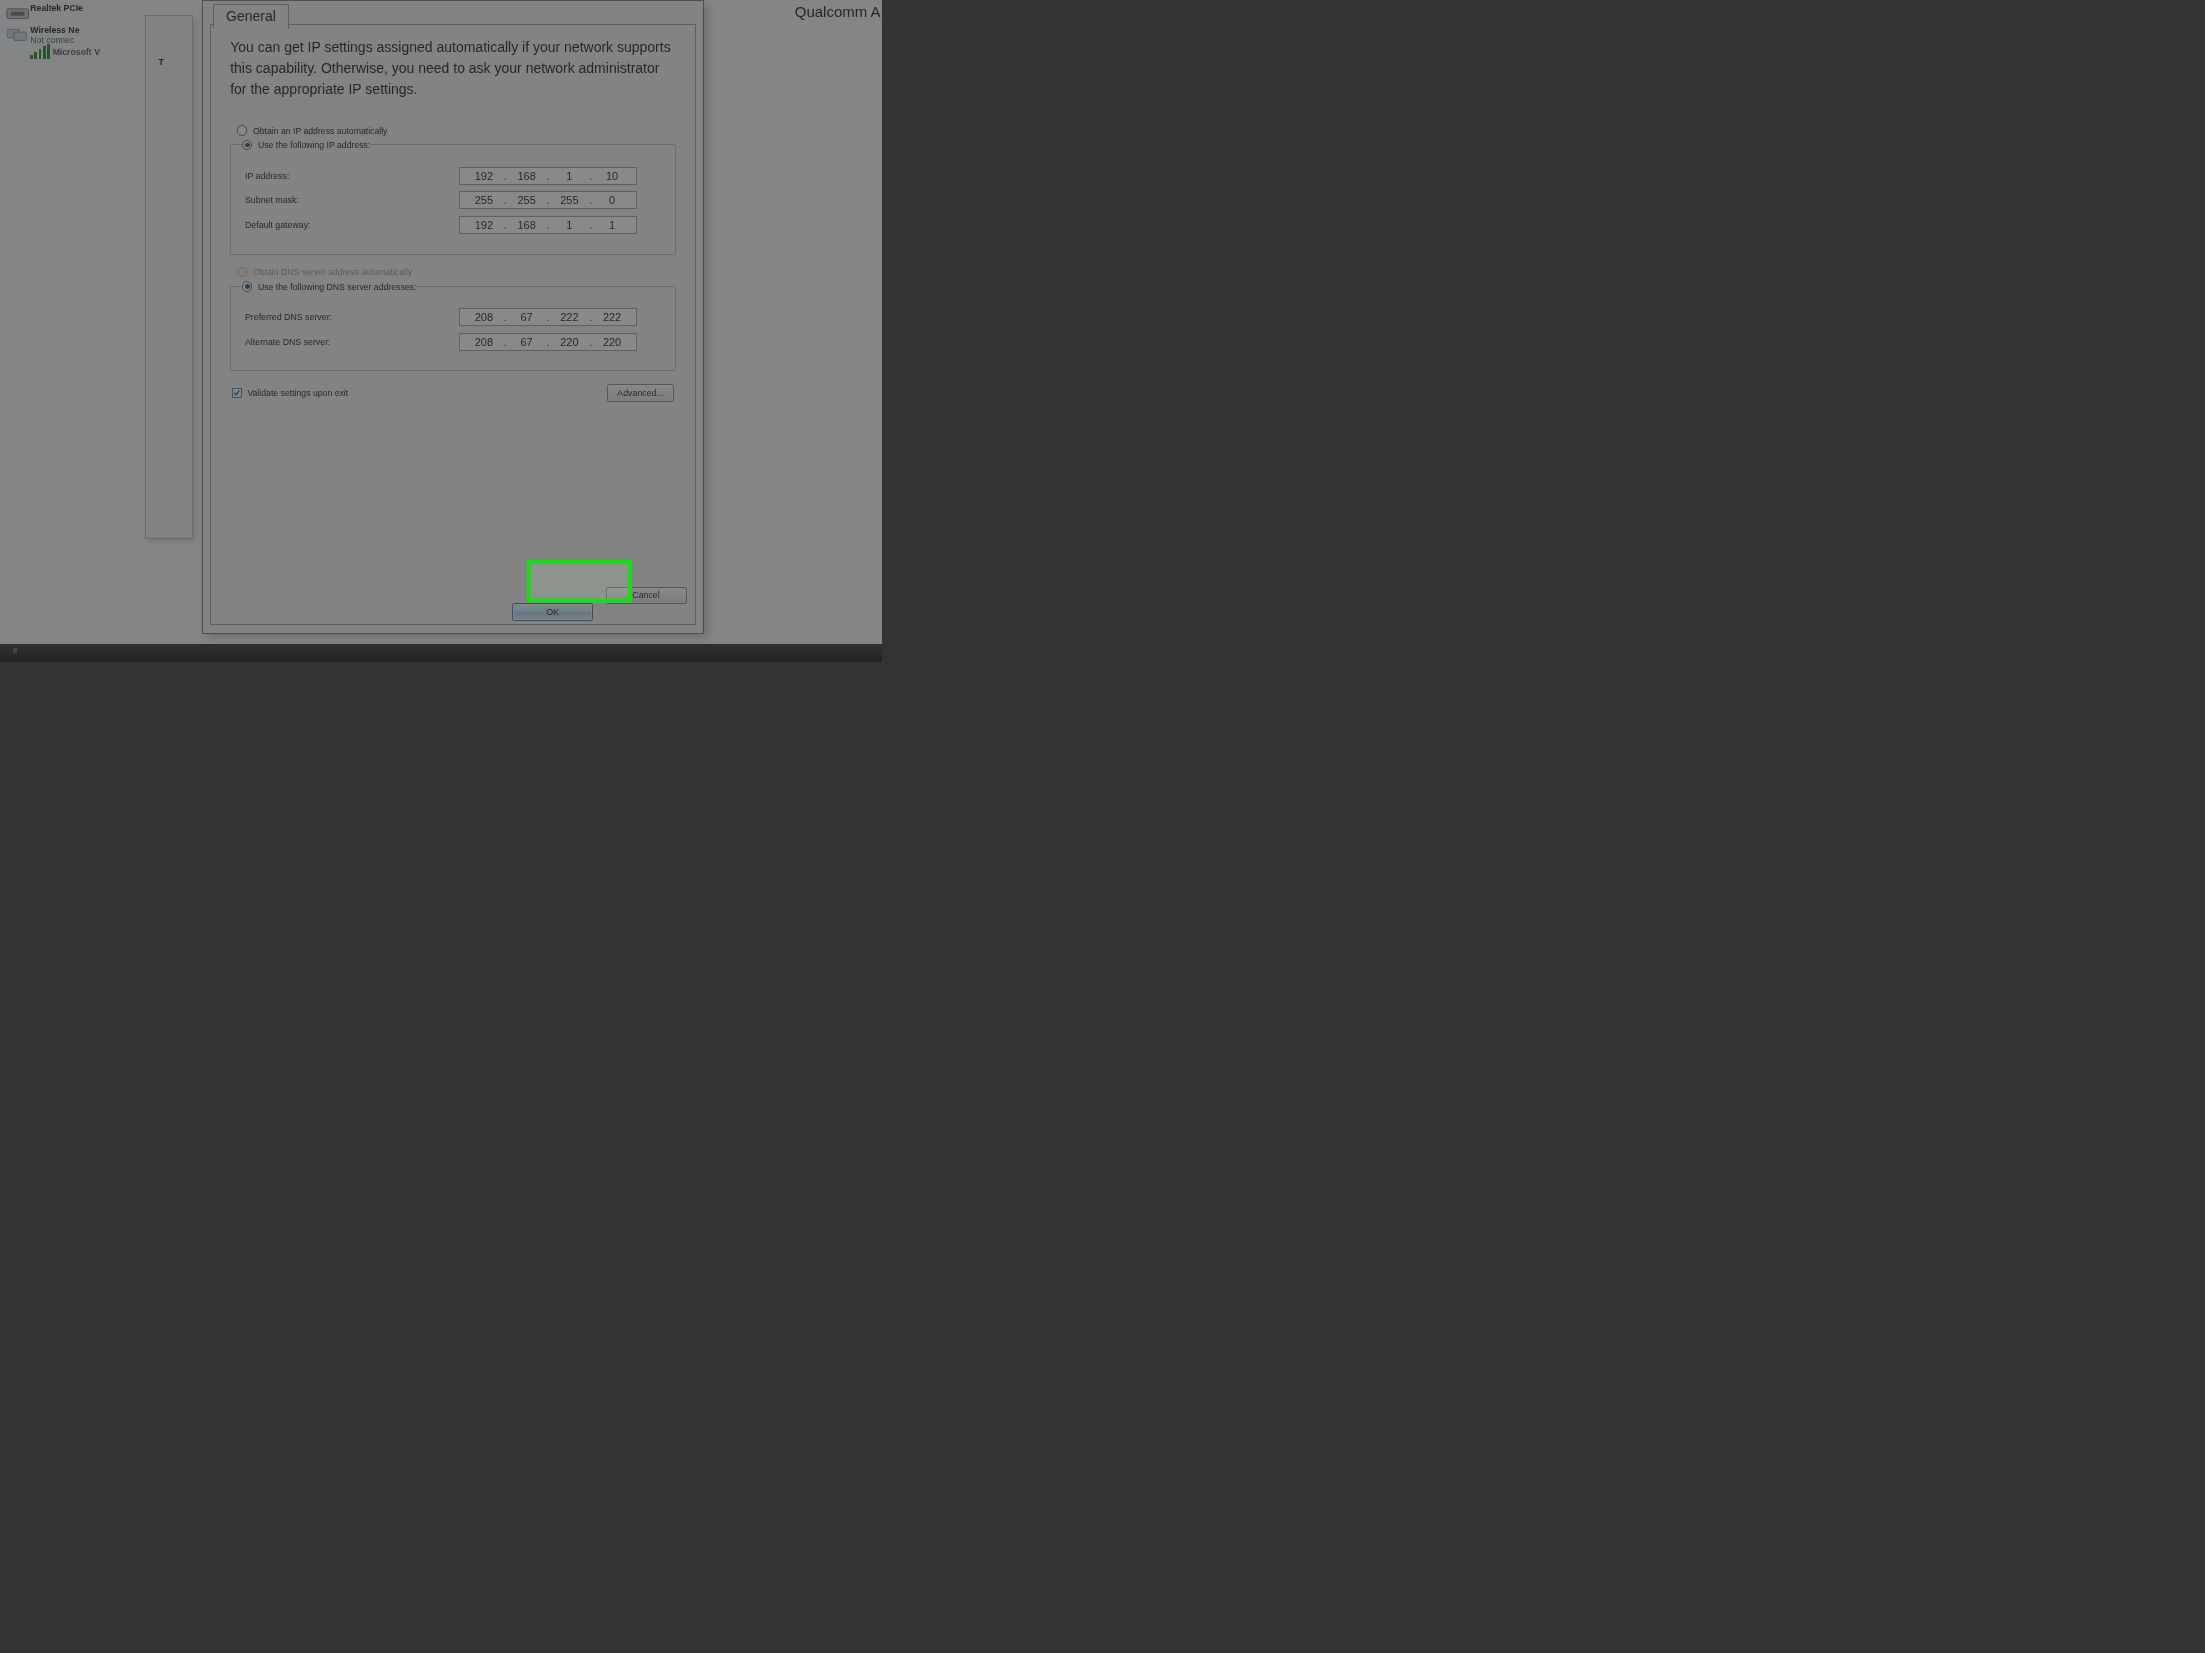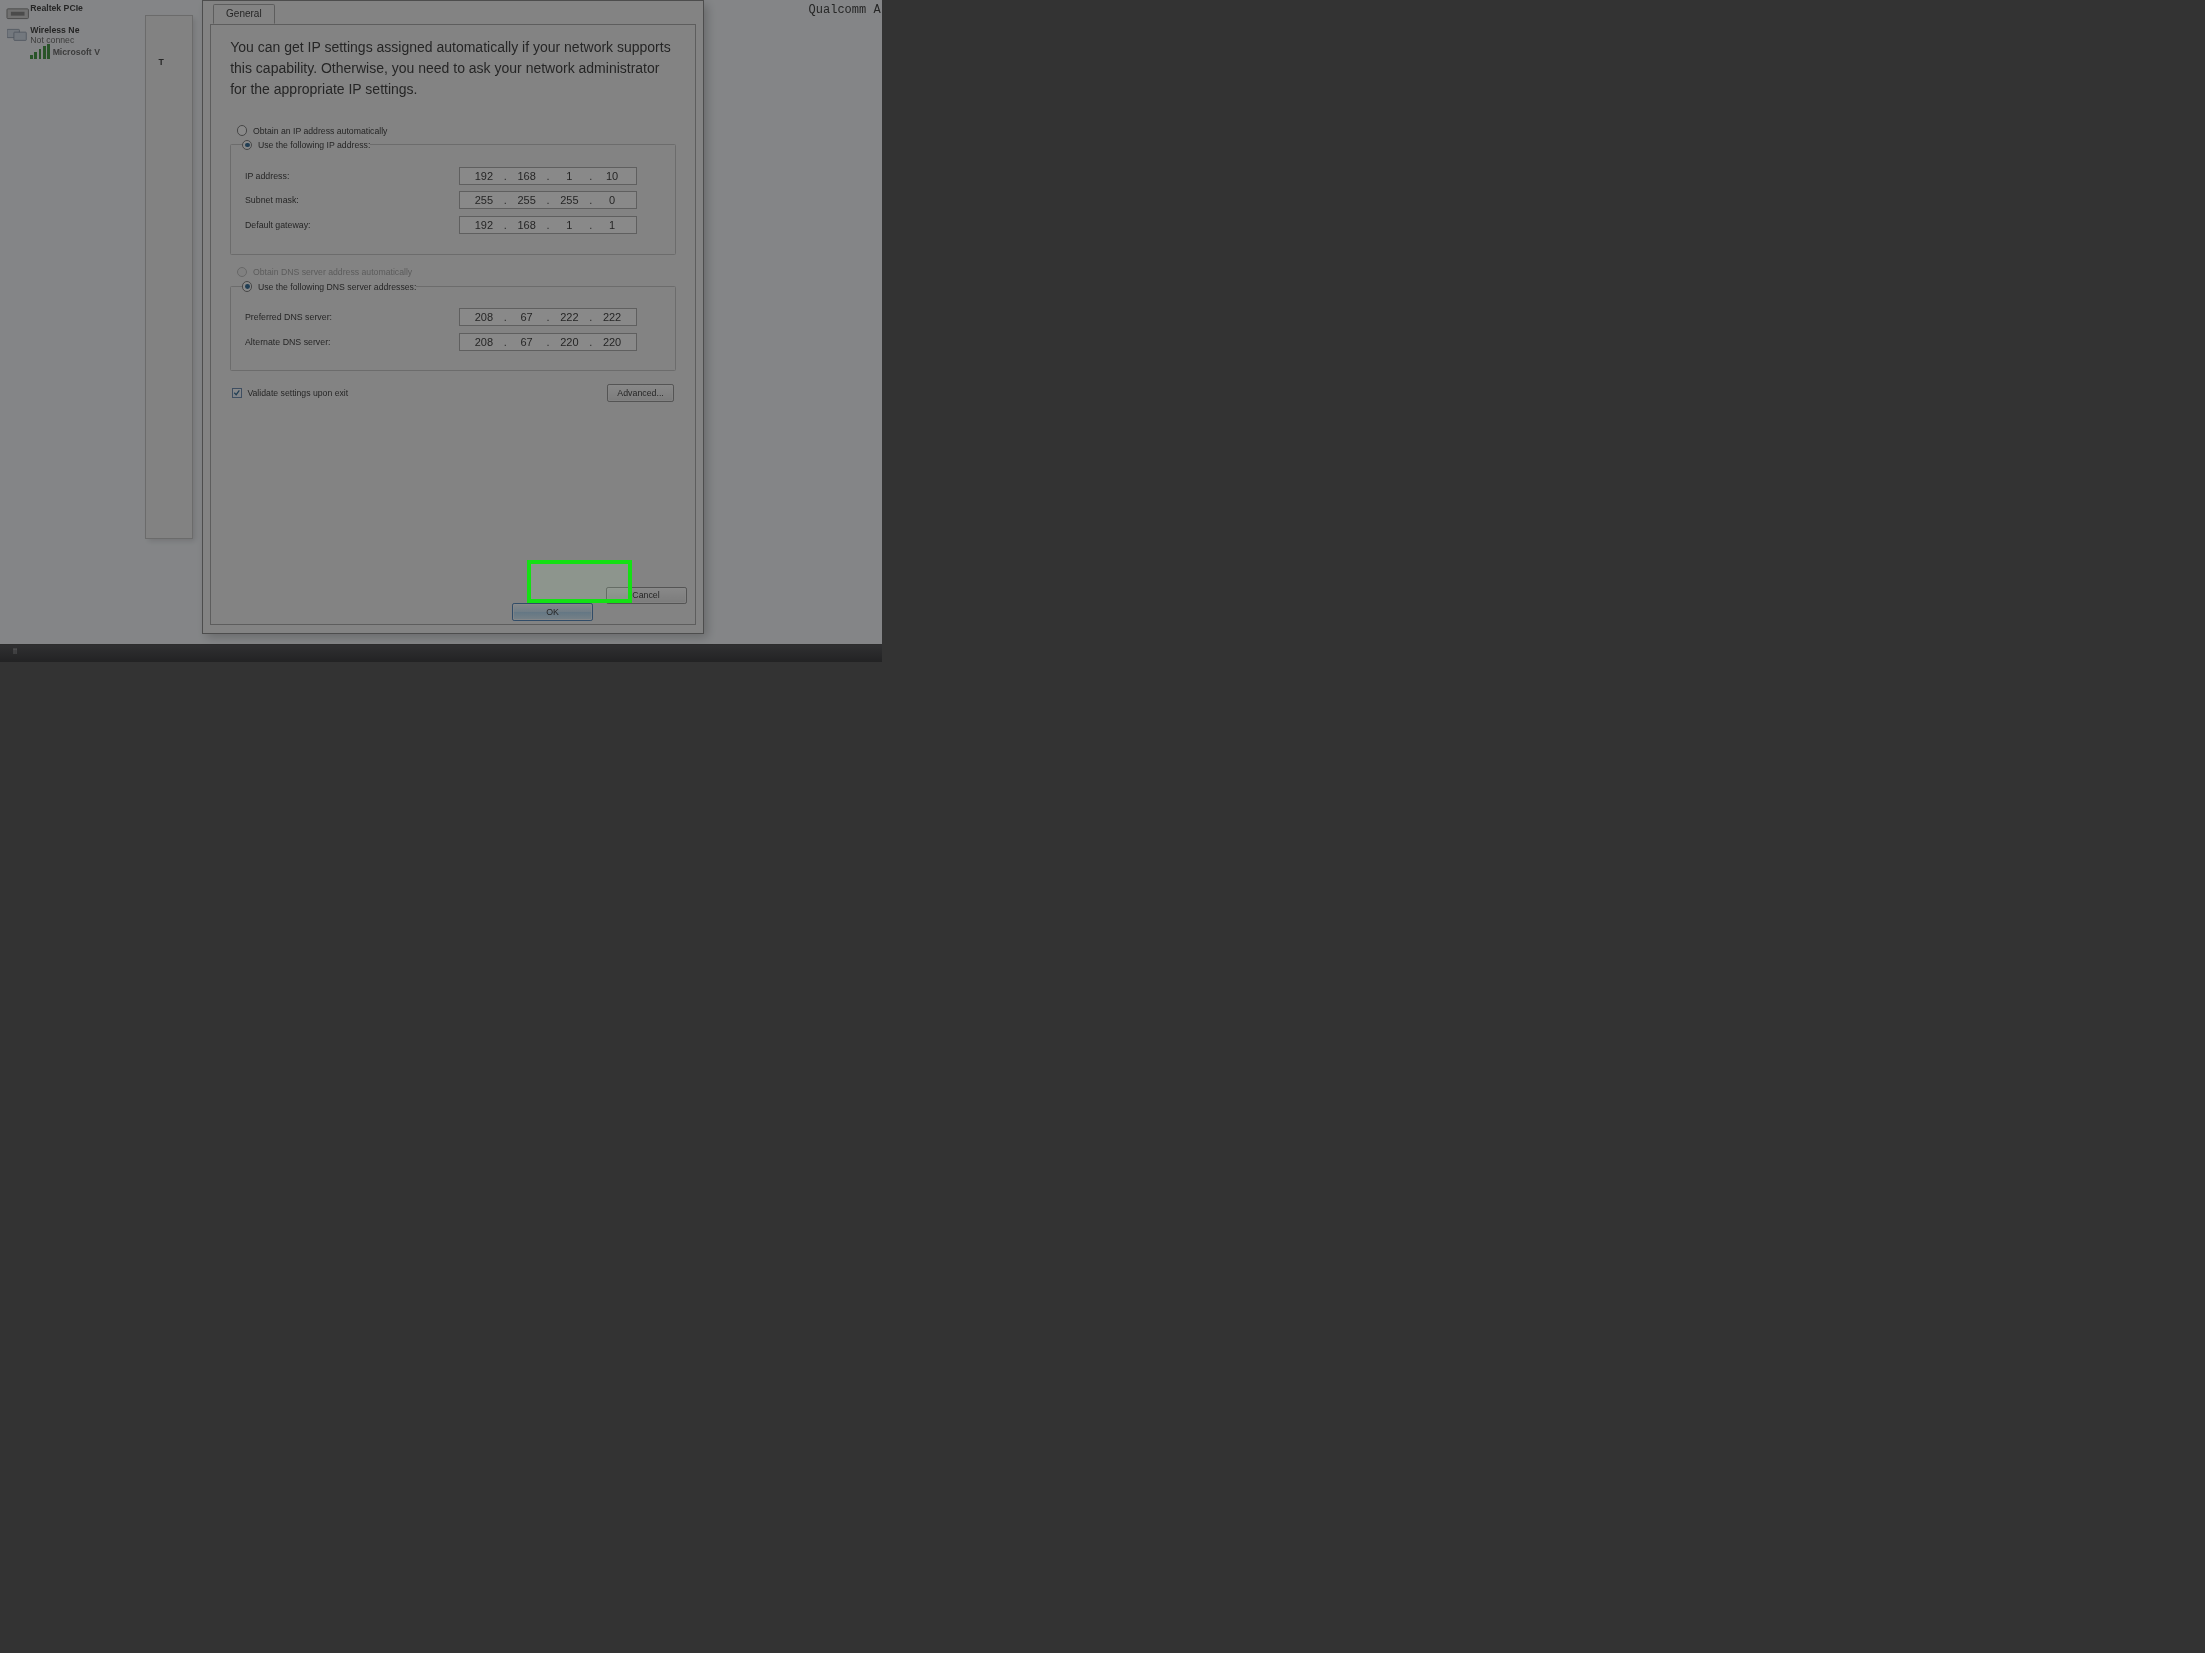--- a/index.html
+++ b/index.html
@@ -36,22 +36,21 @@
 .adapter-text .sub { color:#555; }
 .bars { display:flex; align-items:flex-end; gap:1.4px; height:13.8px;}
 .bars span { width:2.8px; background:#2a8a2a; }
 .bars span:nth-child(1){height:4.1px;}
 .bars span:nth-child(2){height:6.9px;}
 .bars span:nth-child(3){height:9.6px;}
 .bars span:nth-child(4){height:12.4px;}
 .bars span:nth-child(5){height:15px;}
 .bg-right-label {
   position:absolute; right:1.4px; top:2.8px;
-  font-size:12px;
-  font-family:Liberation Mono, monospace;
+  font-size:15px;
 }
 .inner-window {
   position:absolute; left:145px; top:15px;
   width:48px; height:524px;
   background:#f0f0f0;
   border:0.7px solid #bdbdbd;
   box-shadow:2.8px 2.8px 5.5px rgba(0,0,0,0.15);
 }
 .inner-window .t { position:absolute; left:12.4px; top:41px; font-weight:600; }
 
@@ -65,21 +64,21 @@
   z-index: 2;
 }
 .tab-strip { position:relative; height:23px; margin:2.8px 6.9px 0 6.9px; }
 .tab {
   position:absolute; left:2.8px; top:0;
   padding:3.4px 12.4px 4.1px 12.4px;
   background:#f2f2f2;
   border:0.7px solid #9e9e9e;
   border-bottom:0.7px solid #f2f2f2;
   border-radius:2.1px 2.1px 0 0;
-  font-size:10px;
+  font-size:14px;
   z-index:2;
 }
 .tab-panel {
   position:absolute; left:6.9px; right:6.9px; top:23px; bottom:8.3px;
   border:0.7px solid #9e9e9e;
   background:#f2f2f2;
   padding:12.4px 19.3px 9.6px 19.3px;
 }
 .intro { font-size:14px; line-height:1.5; margin-bottom:25px; max-width:441px; }
 

